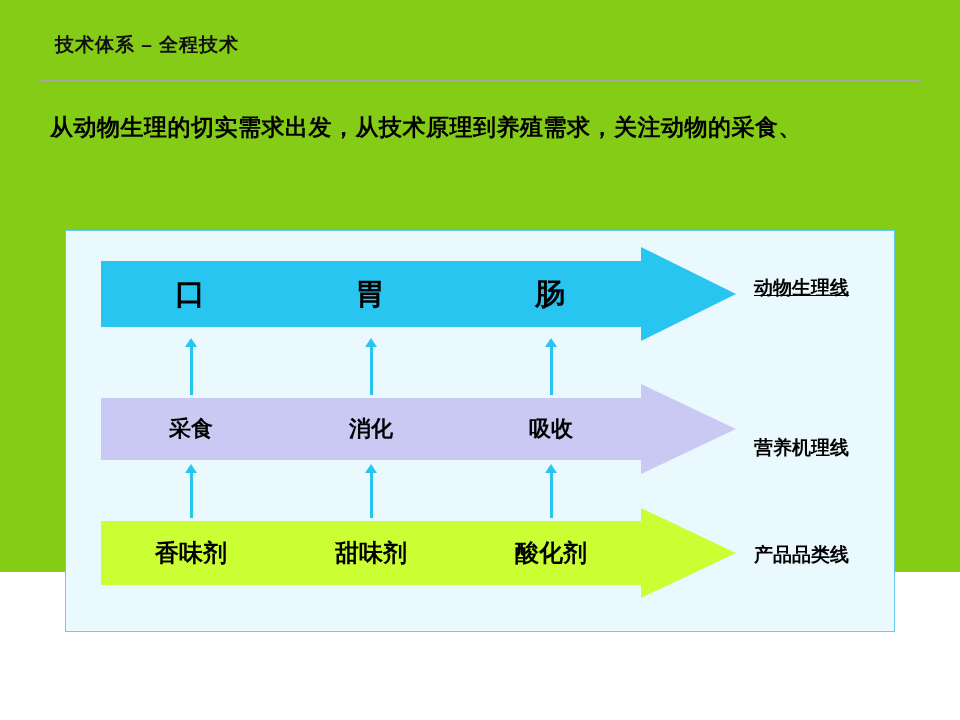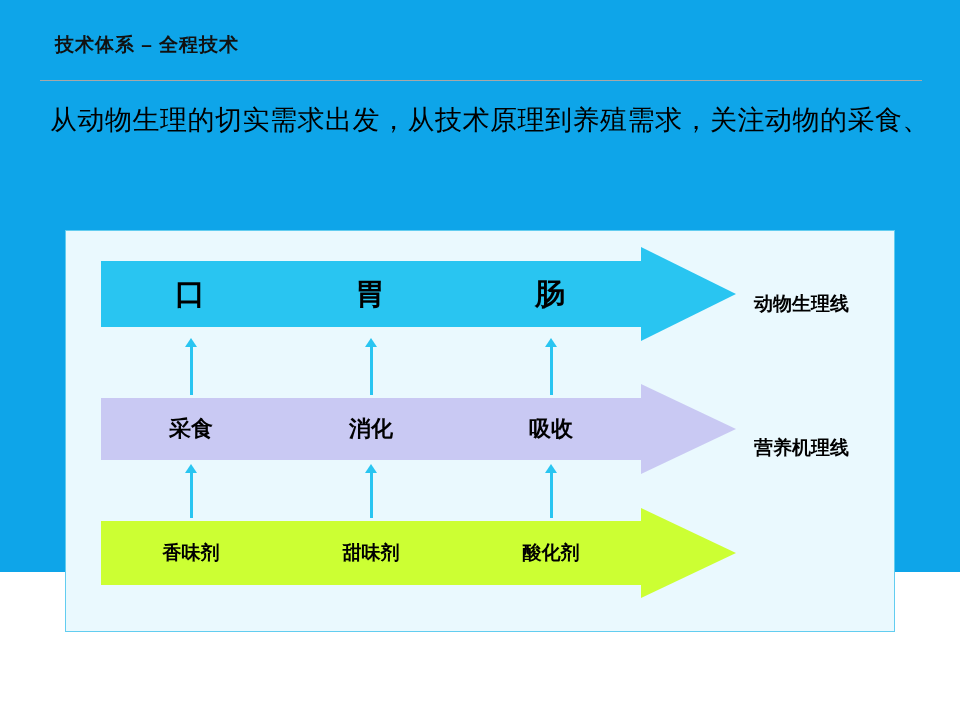--- a/index.html
+++ b/index.html
@@ -6,21 +6,21 @@
   html, body { width: 960px; height: 720px; }
   body {
     font-family: "Liberation Sans", "DejaVu Sans", sans-serif;
     background: #ffffff;
     overflow: hidden;
   }
   .slide {
     position: relative;
     width: 960px;
     height: 572px;
-    background: #0ea5e9;
+    background: #84cc16;
   }
 
   
   .title {
     position: absolute;
     left: 55px;
     top: 32px;
     font-size: 19px;
     font-weight: 700;
     color: #111111;
@@ -32,24 +32,24 @@
     top: 80px;
     width: 882px;
     height: 1px;
     background: #a8a8a8;
   }
 
   
   .body-text {
     position: absolute;
     left: 50px;
-    top: 103px;
+    top: 110px;
     width: 890px;
-    font-size: 27px;
-    font-weight: 400;
+    font-size: 23px;
+    font-weight: 700;
     color: #000000;
     line-height: 34px;
     letter-spacing: 0.5px;
   }
 
   
   .diagram {
     position: absolute;
     left: 65px;
     top: 230px;
@@ -87,33 +87,33 @@
   .row1 .lbl { font-size: 30px; letter-spacing: 2px; }
 
   
   .row2 .arrow-body { top: 167px; height: 62px; background: #c9c9f3; }
   .row2 .arrow-head { top: 153px; border-left: 95px solid #c9c9f3; }
   .row2 .lbl { font-size: 22px; }
 
   
   .row3 .arrow-body { top: 290px; height: 64px; background: #ccff33; }
   .row3 .arrow-head { top: 277px; border-left: 95px solid #ccff33; }
-  .row3 .lbl { font-size: 19px; }
+  .row3 .lbl { font-size: 24px; }
 
   
   .line-label {
     position: absolute;
     left: 688px;
     width: 140px;
     font-size: 19px;
     font-weight: 700;
     color: #000000;
     white-space: nowrap;
   }
-  .line-label.l1 { top: 60px; }
+  .line-label.l1 { top: 44px; text-decoration: underline; }
   .line-label.l2 { top: 204px; }
   .line-label.l3 { top: 311px; }
 
   
   .vconn {
     position: absolute;
     width: 12px;
     display: flex;
     flex-direction: column;
     align-items: center;
@@ -171,20 +171,21 @@
     <div class="line-label l2">营养机理线</div>
 
     <div class="row3">
       <div class="arrow-body">
         <span class="lbl">香味剂</span>
         <span class="lbl">甜味剂</span>
         <span class="lbl">酸化剂</span>
       </div>
       <div class="arrow-head"></div>
     </div>
+    <div class="line-label l3">产品品类线</div>
 
     <div class="vconn ca x1">
         <div class="head-up"></div>
         <div class="stem"></div>
       </div>
     <div class="vconn ca x2">
         <div class="head-up"></div>
         <div class="stem"></div>
       </div>
     <div class="vconn ca x3">

